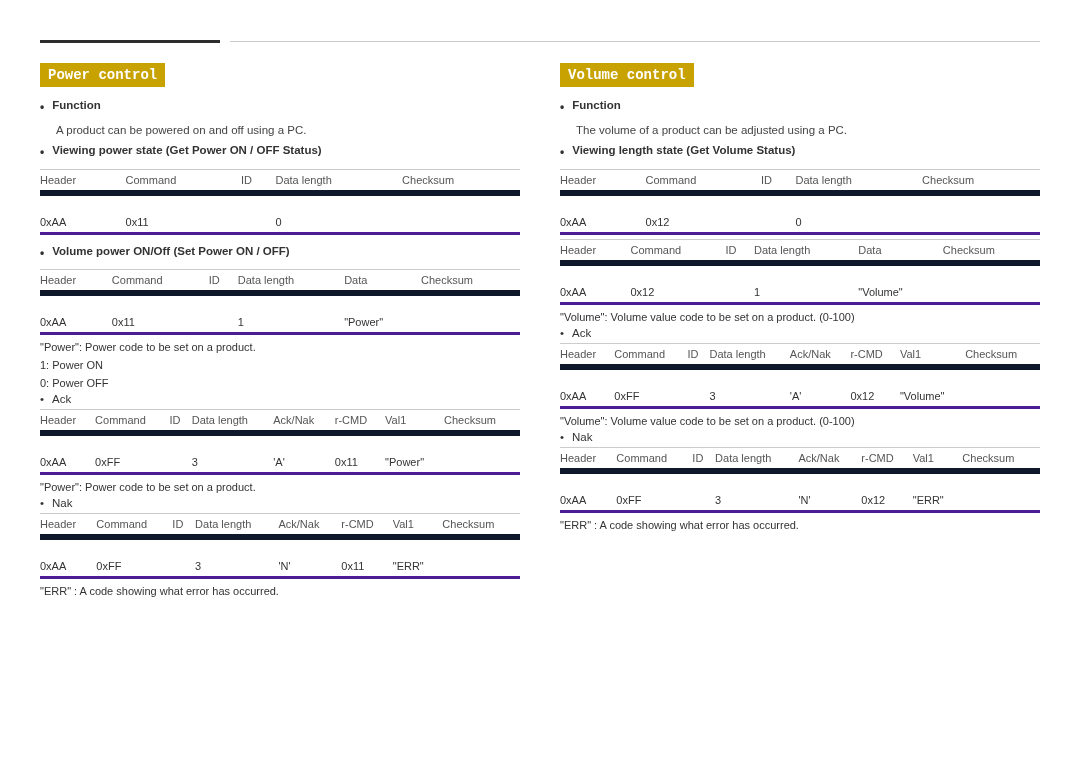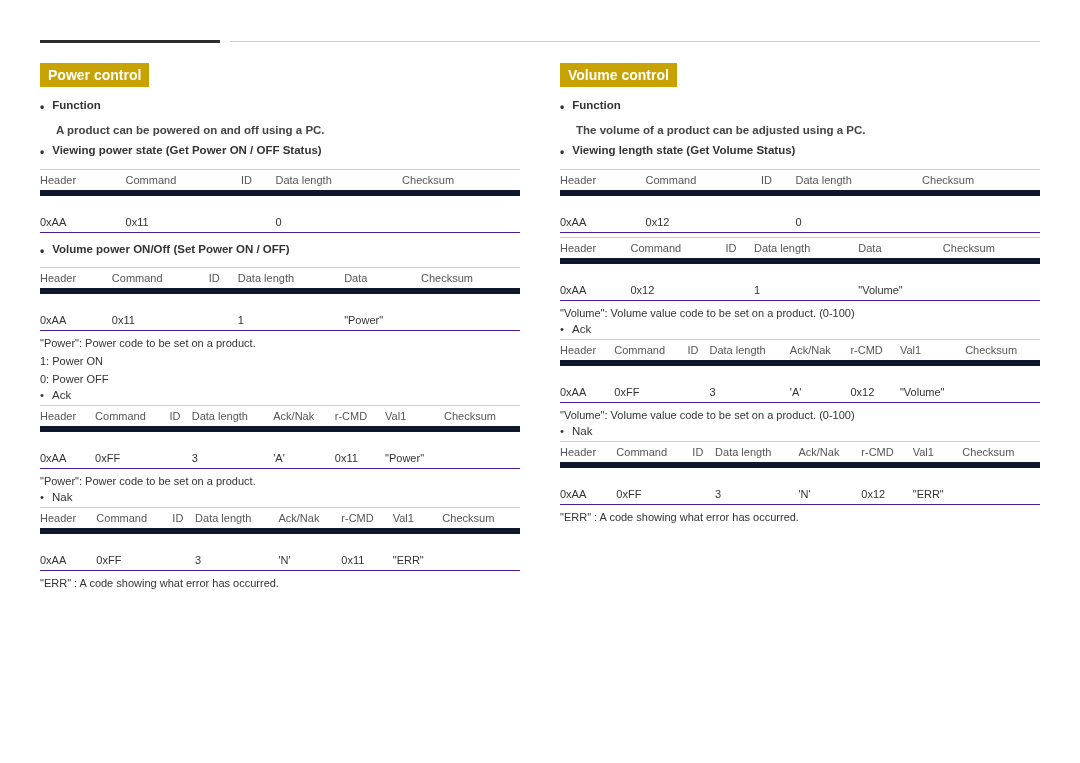--- a/index.html
+++ b/index.html
@@ -34,20 +34,21 @@
       flex: 1;
     }
     .section-title {
       background: #c8a200;
       color: #fff;
       font-weight: bold;
       font-size: 14px;
       padding: 4px 8px;
       margin-bottom: 12px;
       display: inline-block;
+      font-family: Liberation Mono, monospace;
     }
     .bullet-list {
       list-style: none;
       padding: 0;
       margin-bottom: 8px;
       font-weight: bold;
     }
     .bullet-list li {
       display: flex;
       align-items: flex-start;
@@ -60,39 +61,38 @@
       margin-right: 8px;
       font-size: 12px;
       line-height: 1.4;
       flex-shrink: 0;
     }
     .sub-text {
       margin-left: 16px;
       font-size: 11.5px;
       color: #444;
       margin-bottom: 8px;
-      font-weight: bold;
     }
     .data-table {
       width: 100%;
       border-collapse: collapse;
       margin-bottom: 4px;
       font-size: 11px;
     }
     .data-table th {
       font-weight: normal;
       color: #555;
       border-top: 1px solid #ccc;
       border-bottom: 6px solid #0f172a;
       padding: 4px 6px 4px 0;
       text-align: left;
     }
     .data-table td {
       padding: 20px 6px 4px 0;
-      border-bottom: 1px solid #4c1d95;
+      border-bottom: 3px solid #4c1d95;
       color: #333;
     }
     .note-text {
       font-size: 11px;
       color: #333;
       margin: 6px 0 4px 0;
     }
     .sub-bullet {
       font-size: 11.5px;
       display: flex;

